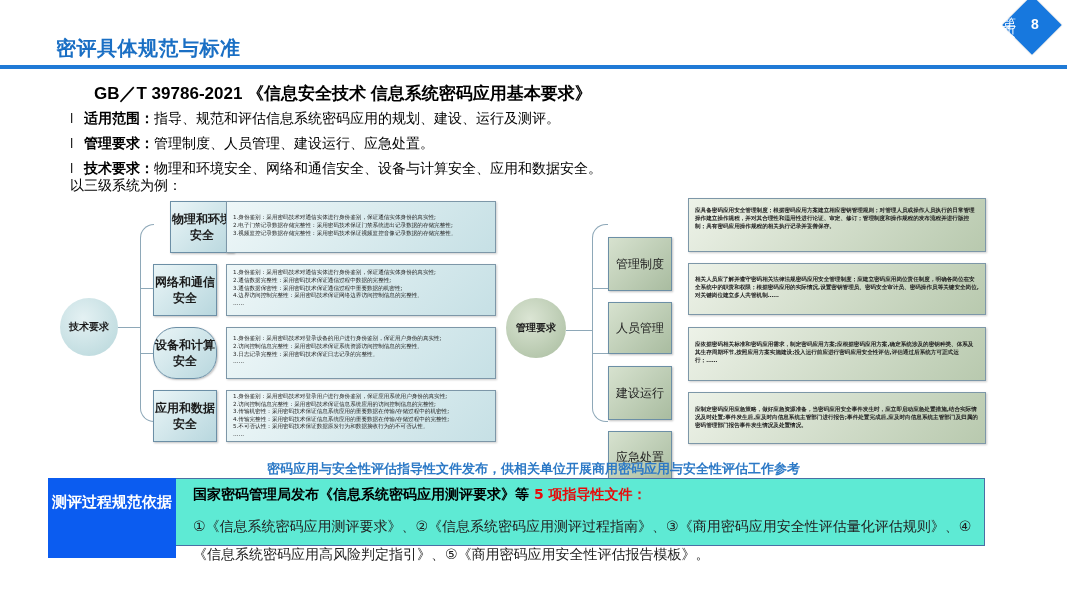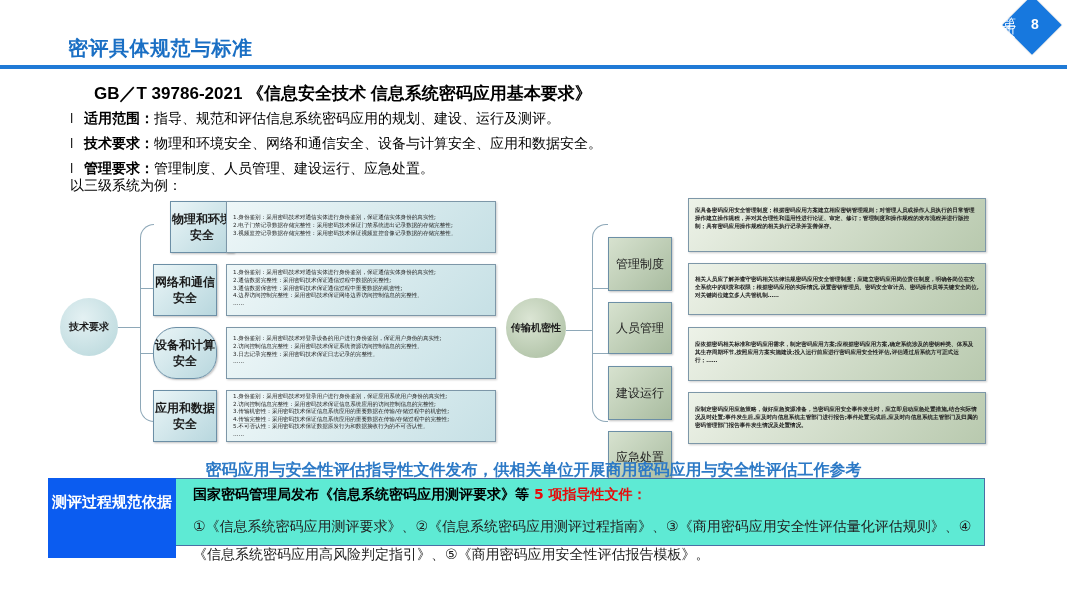--- a/index.html
+++ b/index.html
@@ -1,19 +1,19 @@
 <!DOCTYPE html>
 <html><head>
 <meta charset="utf-8">
 <style>
   * { box-sizing: border-box; margin: 0; padding: 0; }
   html, body { width: 1067px; height: 600px; background: #ffffff; overflow: hidden; }
   body { position: relative; font-family: "DejaVu Sans", "Liberation Sans", sans-serif; color: #000; }
 
-  .slide-title { position: absolute; left: 68px; top: 35px; font-size: 20px; font-weight: bold; color: #1a6fc4; letter-spacing: 0.5px; }
+  .slide-title { position: absolute; left: 56px; top: 35px; font-size: 20px; font-weight: bold; color: #1a6fc4; letter-spacing: 0.5px; }
   .title-rule { position: absolute; left: 0; top: 65px; width: 1067px; height: 4px; background: #1f7ad6; }
 
   .page-badge { position: absolute; left: 1011px; top: 4px; width: 42px; height: 42px; background: #1778de; transform: rotate(45deg); box-shadow: 0 0 2px rgba(0,0,0,0.2); }
   .page-num { position: absolute; left: 1024px; top: 16px; width: 22px; text-align: center; color: #fff; font-size: 14px; font-weight: bold; font-family: "Liberation Sans", sans-serif; }
   .page-side { position: absolute; left: 1003px; top: 20px; color: #fff; font-size: 13px; line-height: 8px; width: 10px; }
 
   .std-title { position: absolute; left: 70px; top: 82px; font-size: 17px; font-weight: bold; font-family: "Liberation Sans", "DejaVu Sans", sans-serif; white-space: nowrap; margin-left: 24px; }
   .bullets { position: absolute; left: 70px; top: 106px; font-size: 14px; line-height: 24px; }
   .bullet-row { white-space: nowrap; }
   .bullet-mark { display: inline-block; width: 14px; font-size: 12px; }
@@ -30,21 +30,21 @@
 
   .cat-box { position: absolute; width: 64px; height: 52px; display: flex; align-items: center; justify-content: center; text-align: center; border: 1px solid #6c8fa6; box-shadow: 1px 1px 2px rgba(0,0,0,0.25); }
   .cat-tech { background: linear-gradient(135deg, #eaf5f7, #b8d7de); font-size: 12px; font-weight: bold; line-height: 16px; color: #1a1a1a; }
   .cat-mgmt { background: linear-gradient(135deg, #d7e2cf, #a9bca0); font-size: 12px; color: #222; width: 64px; margin-top: 39px; }
 
   .desc-box { position: absolute; padding: 4px 6px; font-size: 5.6px; line-height: 7.8px; color: #222; border: 1px solid #7d97a8; box-shadow: 1px 1px 2px rgba(0,0,0,0.2); overflow: hidden; }
   .desc-tech { background: linear-gradient(135deg, #eef7f8, #c6e0e5); width: 270px; }
   .desc-mgmt { background: linear-gradient(135deg, #edf2e8, #b8c9ae); width: 298px; font-weight: bold; }
   .desc-line { white-space: nowrap; }
 
-  .caption { position: absolute; left: 0; width: 1067px; top: 460px; text-align: center; font-size: 16px; font-weight: bold; color: #2c79c6; }
+  .caption { position: absolute; left: 0; width: 1067px; top: 460px; text-align: center; font-size: 13px; font-weight: bold; color: #2c79c6; }
 
   .basis-label { position: absolute; left: 48px; top: 478px; width: 128px; height: 80px; background: #0b5cf0; color: #fff; font-size: 15px; font-weight: bold; text-align: center; line-height: 20px; padding-top: 14px; }
   .basis-box { position: absolute; left: 170px; top: 478px; width: 815px; height: 68px; border: 1px solid #4a6fa5; background: #5eead4; }
   .basis-head { position: absolute; left: 22px; top: 7px; font-size: 14px; font-weight: bold; white-space: nowrap; }
   .basis-red { color: #e80b0b; }
   .basis-body { position: absolute; left: 22px; top: 33px; width: 790px; font-size: 14px; line-height: 28px; color: #222; }
 </style>
 </head>
 <body>
 
@@ -53,24 +53,24 @@
 <div class="page-badge"></div>
 <div class="page-side">第 页</div>
 <div class="page-num">8</div>
 
 <div class="std-title">GB／T 39786-2021 《信息安全技术 信息系统密码应用基本要求》</div>
 <div class="bullets">
   <div class="bullet-row">
     <span class="bullet-mark">l</span><span class="bullet-key">适用范围：</span><span>指导、规范和评估信息系统密码应用的规划、建设、运行及测评。</span>
   </div>
   <div class="bullet-row">
-    <span class="bullet-mark">l</span><span class="bullet-key">技术要求：</span><span>物理和环境安全、网络和通信安全、设备与计算安全、应用和数据安全。</span>
+    <span class="bullet-mark">l</span><span class="bullet-key">管理要求：</span><span>管理制度、人员管理、建设运行、应急处置。</span>
   </div>
   <div class="bullet-row">
-    <span class="bullet-mark">l</span><span class="bullet-key">管理要求：</span><span>管理制度、人员管理、建设运行、应急处置。</span>
+    <span class="bullet-mark">l</span><span class="bullet-key">技术要求：</span><span>物理和环境安全、网络和通信安全、设备与计算安全、应用和数据安全。</span>
   </div>
 </div>
 <div class="example-label">以三级系统为例：</div>
 
 <div class="hub hub-tech">技术要求</div>
 <div class="line" style="left:118px; top:327px; width:22px; height:1px;"></div>
 <div class="bracket" style="left:140px; top:224px; width:14px; height:198px;"></div>
 <div class="line" style="left:140px; top:288px; width:14px; height:1px;"></div>
 <div class="line" style="left:140px; top:353px; width:14px; height:1px;"></div>
 
@@ -99,21 +99,21 @@
 </div>
 <div class="desc-box desc-tech" style="left:226px; top:390px; height:52px; padding-top:2px; line-height:7.6px;">
   <div class="desc-line">1.身份鉴别：采用密码技术对登录用户进行身份鉴别，保证应用系统用户身份的真实性;</div>
   <div class="desc-line">2.访问控制信息完整性：采用密码技术保证信息系统应用的访问控制信息的完整性;</div>
   <div class="desc-line">3.传输机密性：采用密码技术保证信息系统应用的重要数据在传输/存储过程中的机密性;</div>
   <div class="desc-line">4.传输完整性：采用密码技术保证信息系统应用的重要数据在传输/存储过程中的完整性;</div>
   <div class="desc-line">5.不可否认性：采用密码技术保证数据原发行为和数据接收行为的不可否认性。</div>
   <div class="desc-line">……</div>
 </div>
 
-<div class="hub hub-mgmt">传输机密性</div>
+<div class="hub hub-mgmt">管理要求</div>
 <div class="line" style="left:566px; top:330px; width:26px; height:1px;"></div>
 <div class="bracket" style="left:592px; top:224px; width:16px; height:198px;"></div>
 <div class="line" style="left:592px; top:288px; width:16px; height:1px;"></div>
 <div class="line" style="left:592px; top:353px; width:16px; height:1px;"></div>
 
 <div class="cat-box cat-mgmt" style="left:608px; top:198px; height:54px;">管理制度</div>
 <div class="cat-box cat-mgmt" style="left:608px; top:263px; height:52px;">人员管理</div>
 <div class="cat-box cat-mgmt" style="left:608px; top:327px; height:54px;">建设运行</div>
 <div class="cat-box cat-mgmt" style="left:608px; top:392px; height:52px;">应急处置</div>
 

